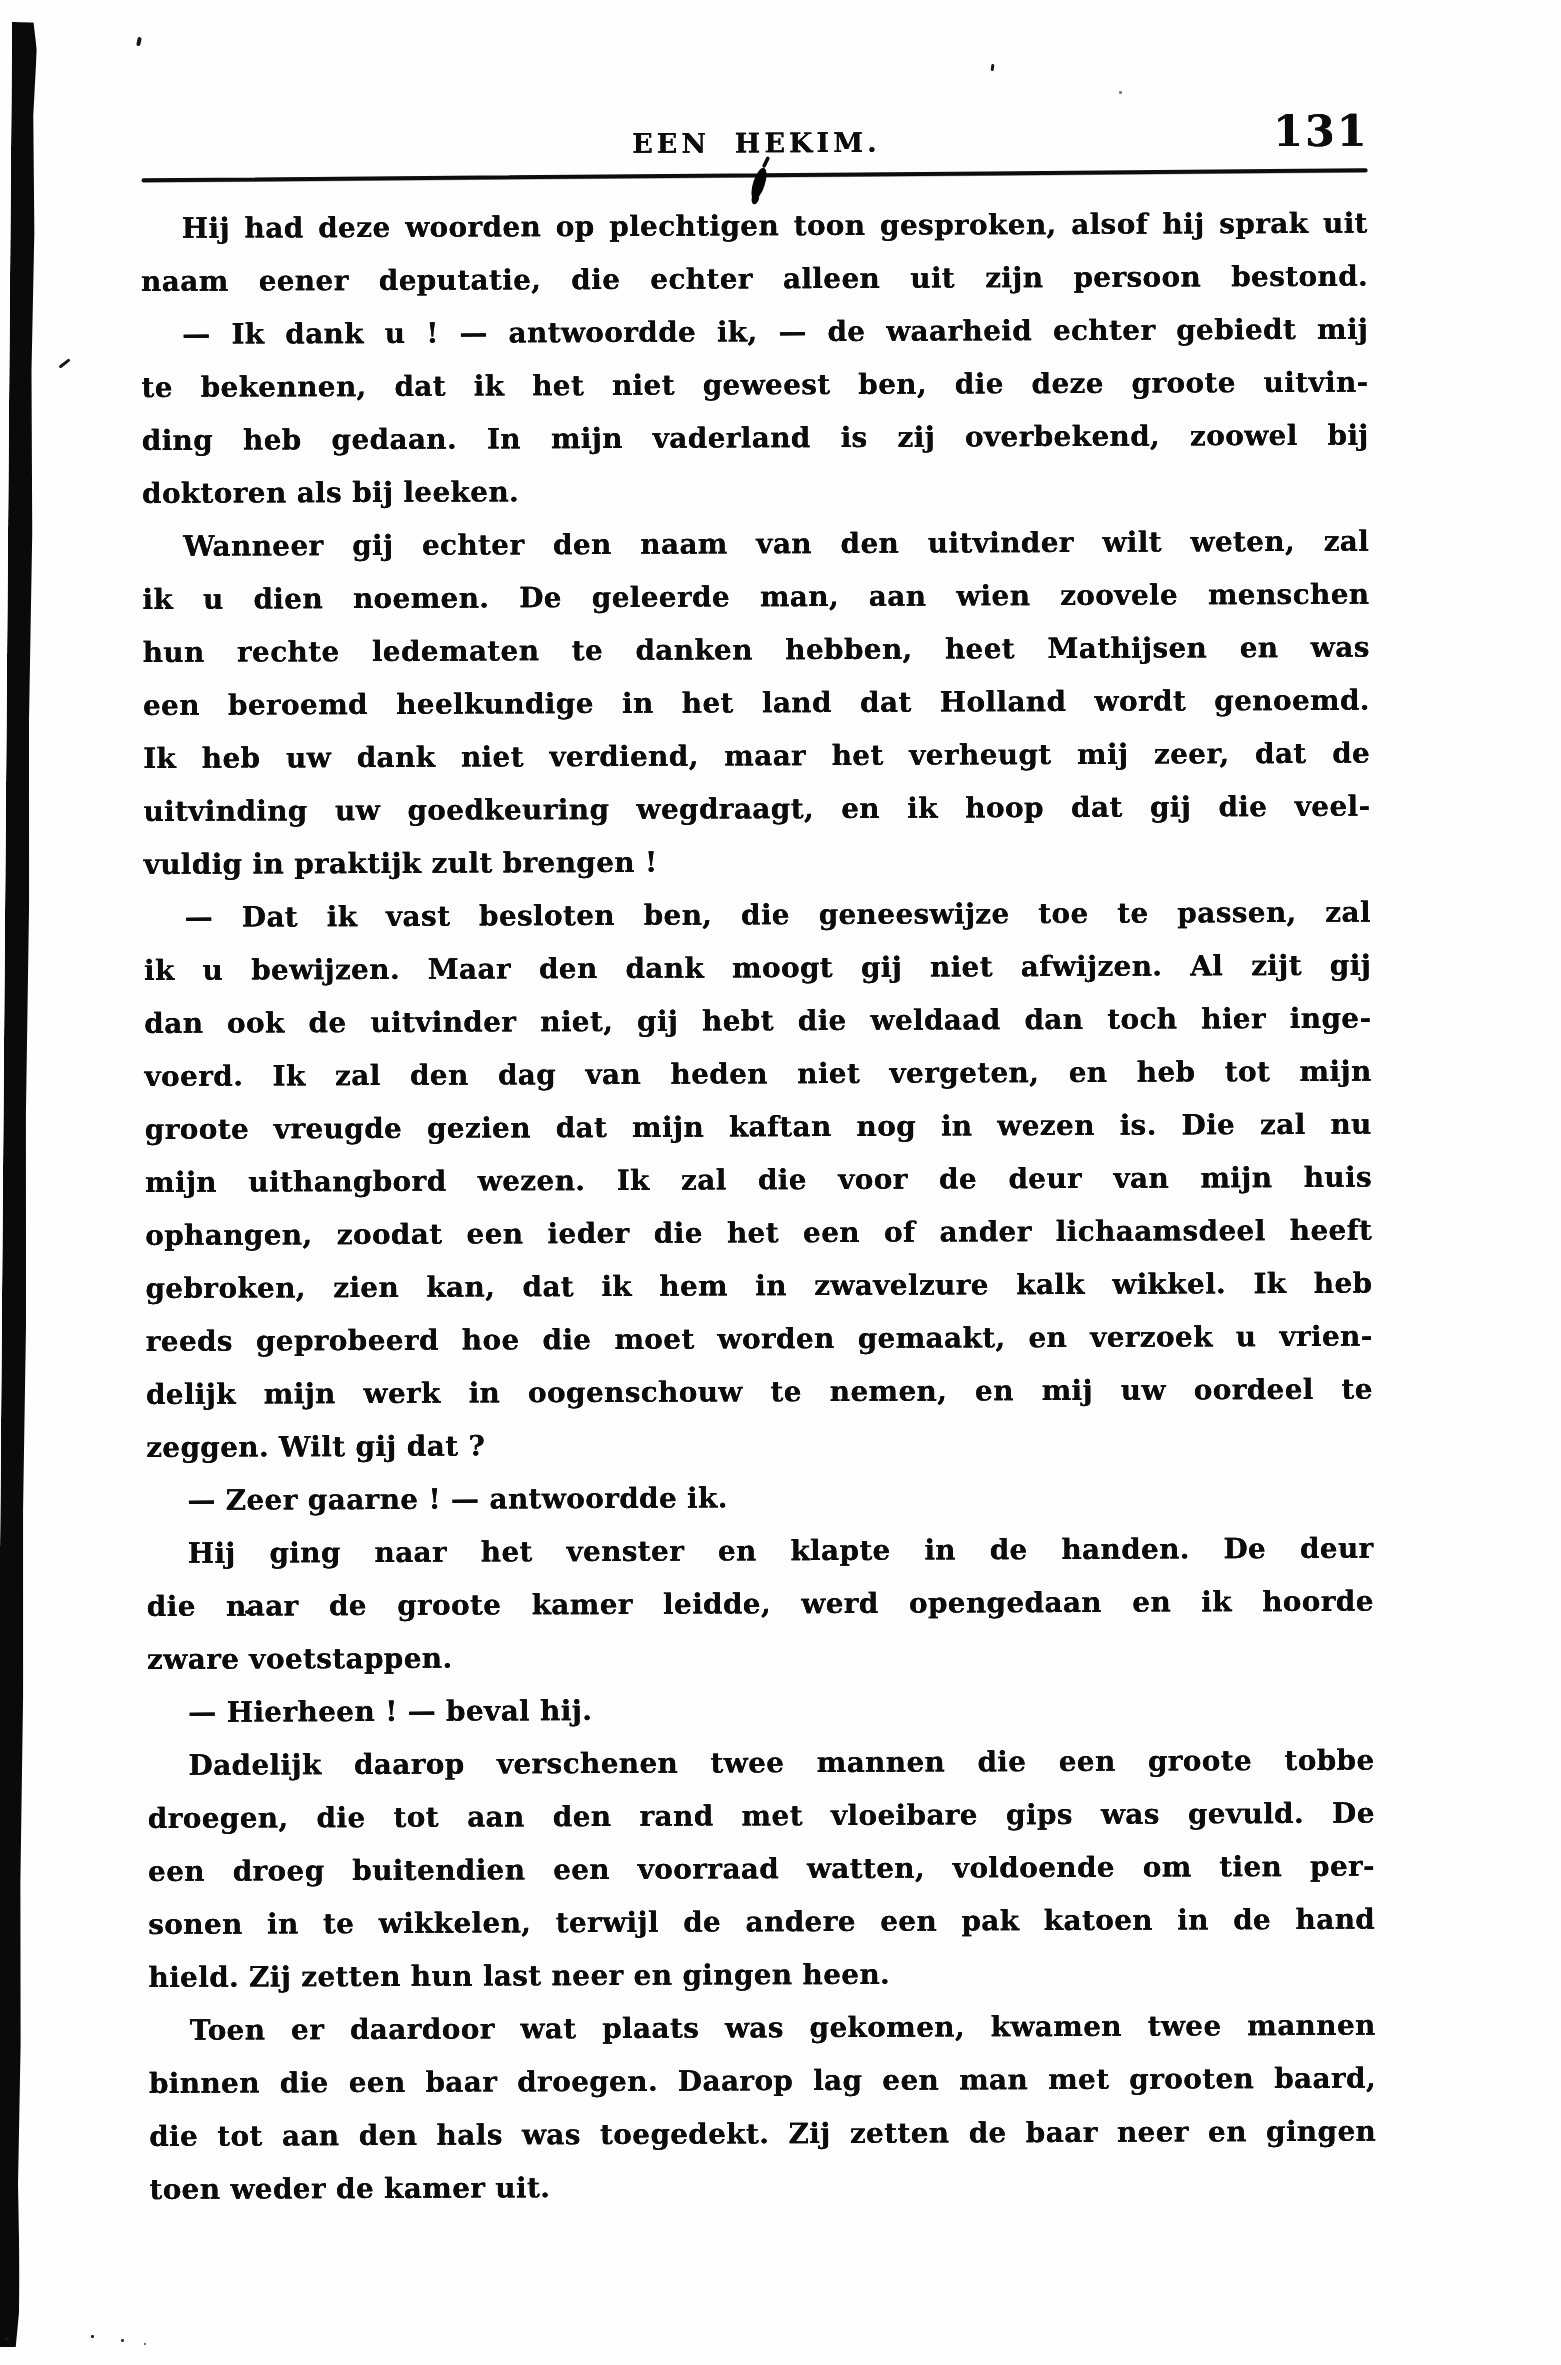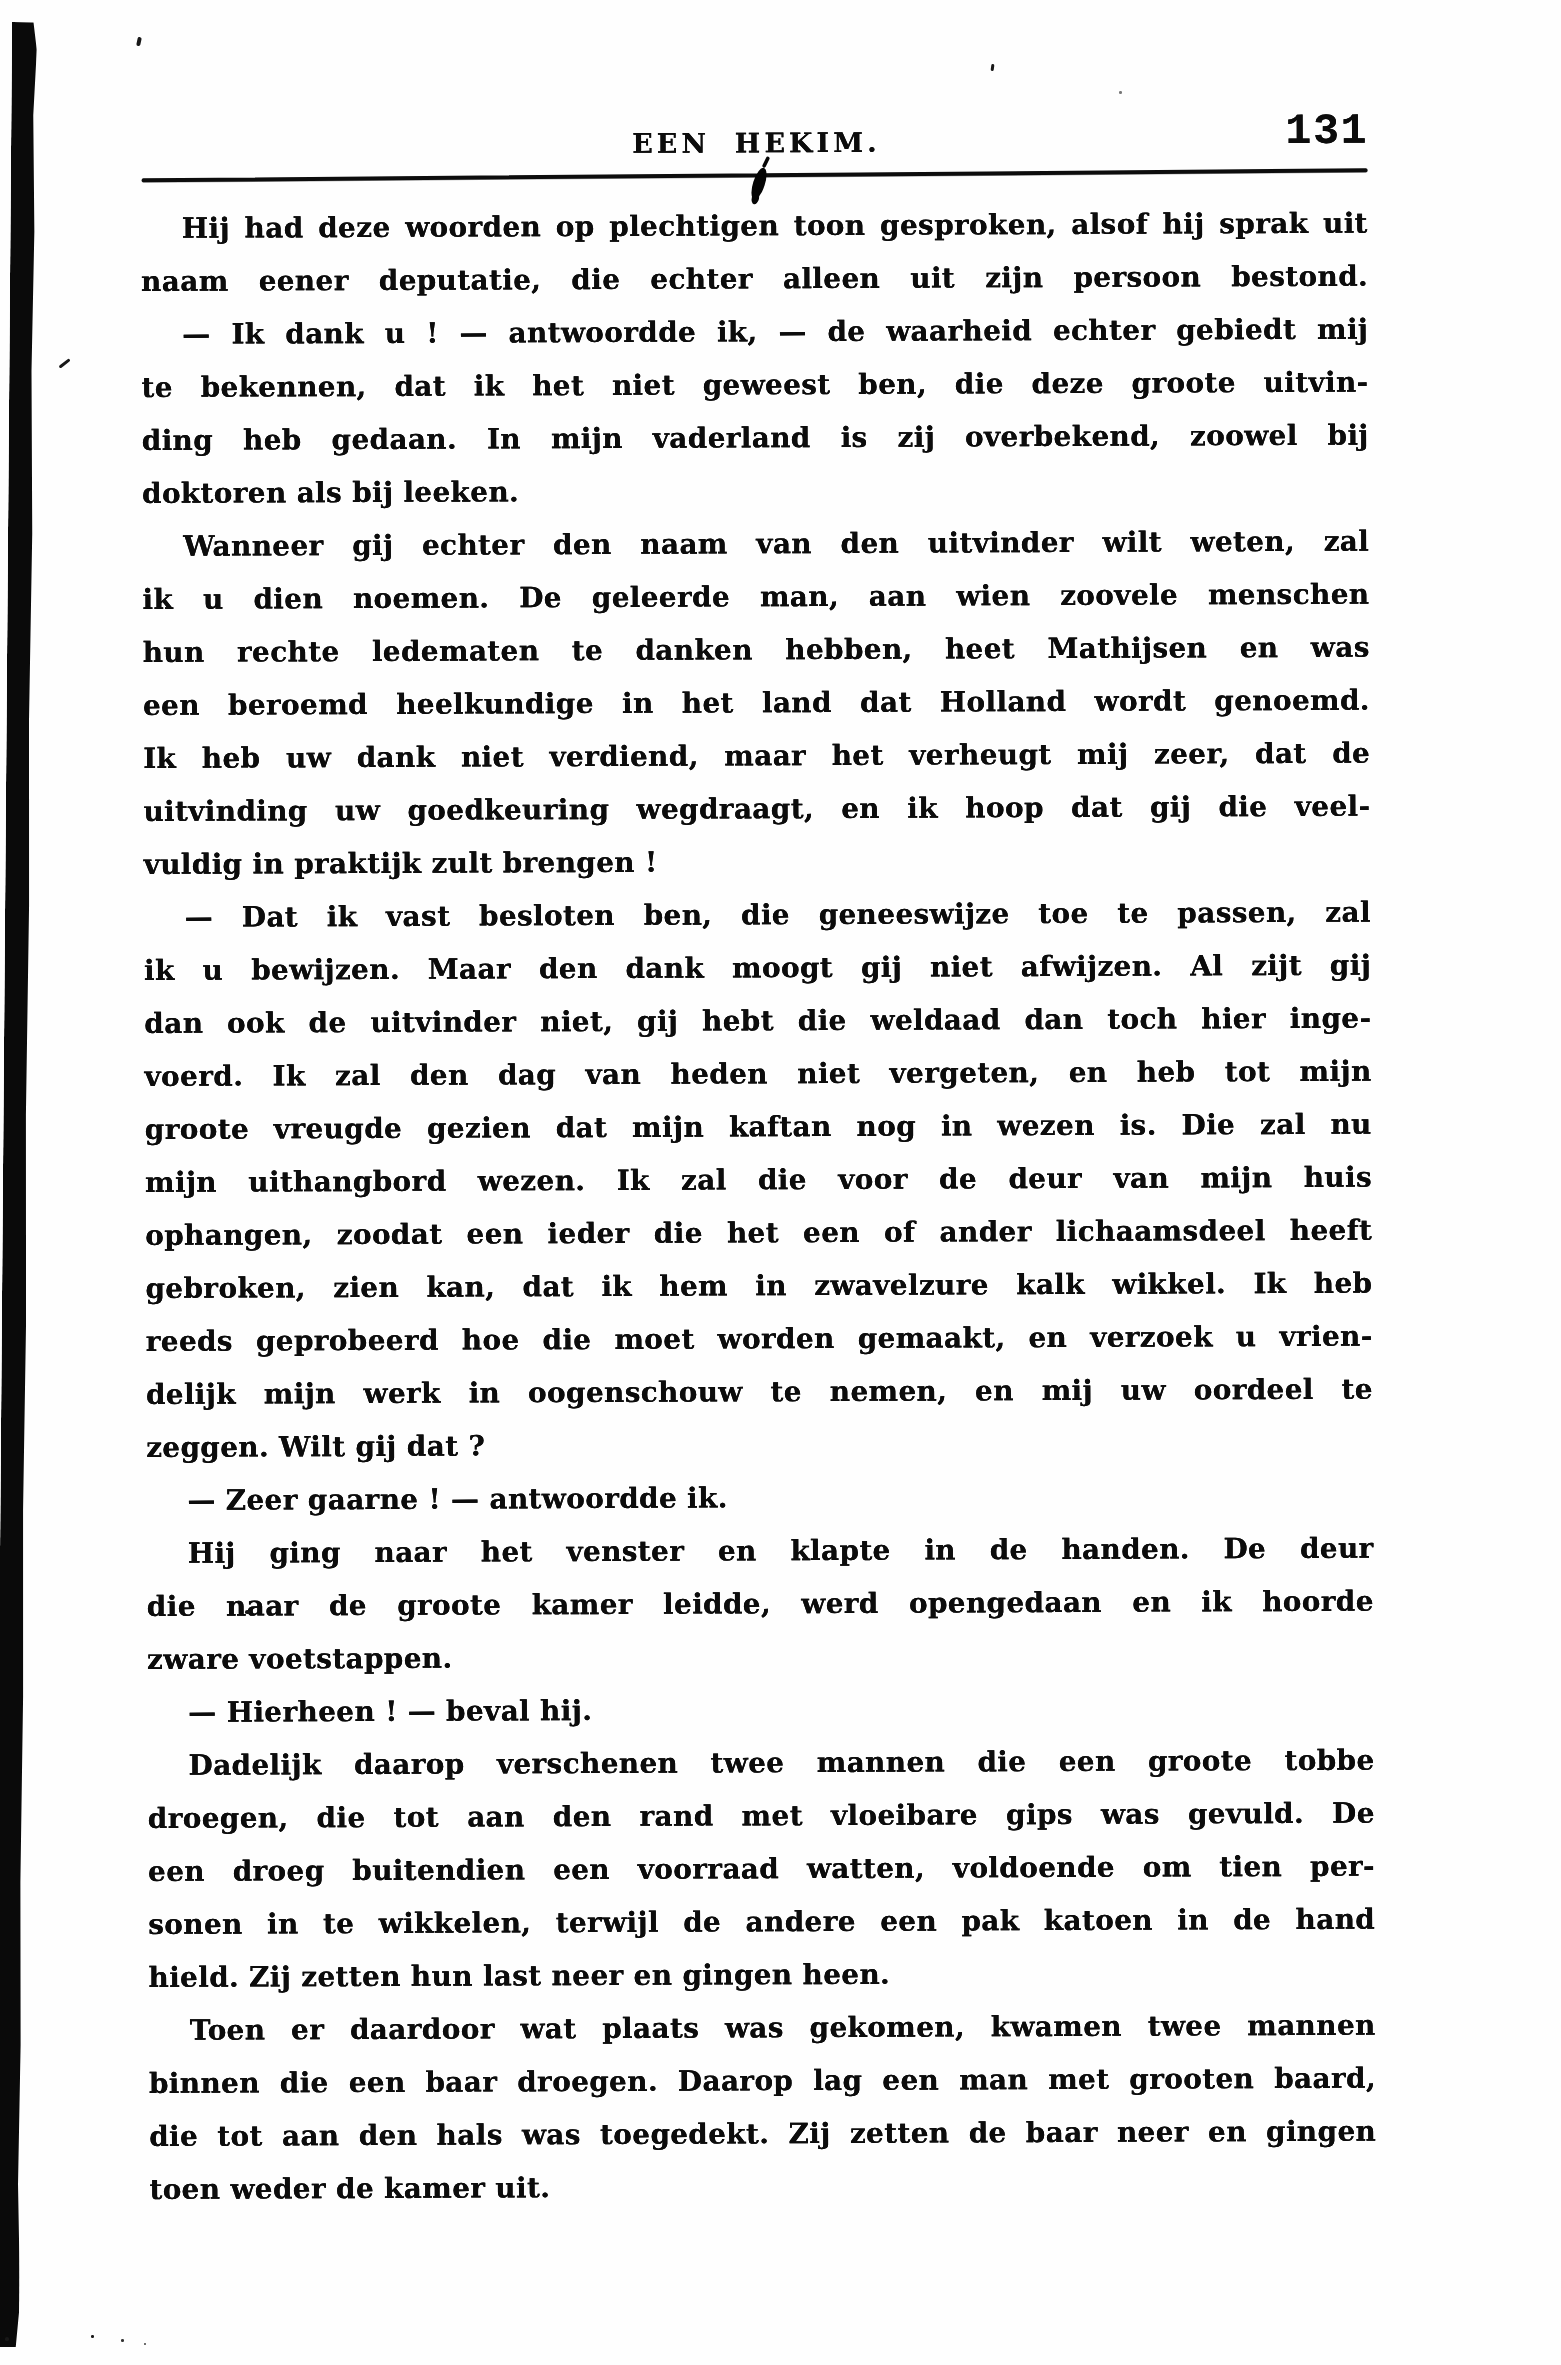--- a/index.html
+++ b/index.html
@@ -26,21 +26,20 @@
   .running-head{
     position:absolute;top:130px;left:0;width:1562px;text-align:center;
     font-size:27px;font-weight:bold;letter-spacing:4.1px;word-spacing:11px;
     text-shadow:0 0 0.5px currentColor;
   }
   .running-head .head-title{display:inline-block;transform:translateX(-20px);}
   .page-num{
     position:absolute;top:115px;right:189px;
     font-size:43px;font-weight:bold;letter-spacing:1.8px;line-height:1;
     text-shadow:0 0 0.6px currentColor;
-    font-family:Liberation Mono, monospace;
   }
   .rule{
     position:absolute;left:146px;top:176px;width:1226px;height:3.7px;
     background:#0d0d0d;border-radius:1.8px;
     transform:rotate(-0.22deg);
     box-shadow:0 0.5px 0 rgba(0,0,0,.35);
   }
   .blot{position:absolute;left:747px;top:155px;width:40px;height:57px;}
   .text{
     position:absolute;left:145px;top:202px;width:1227px;

